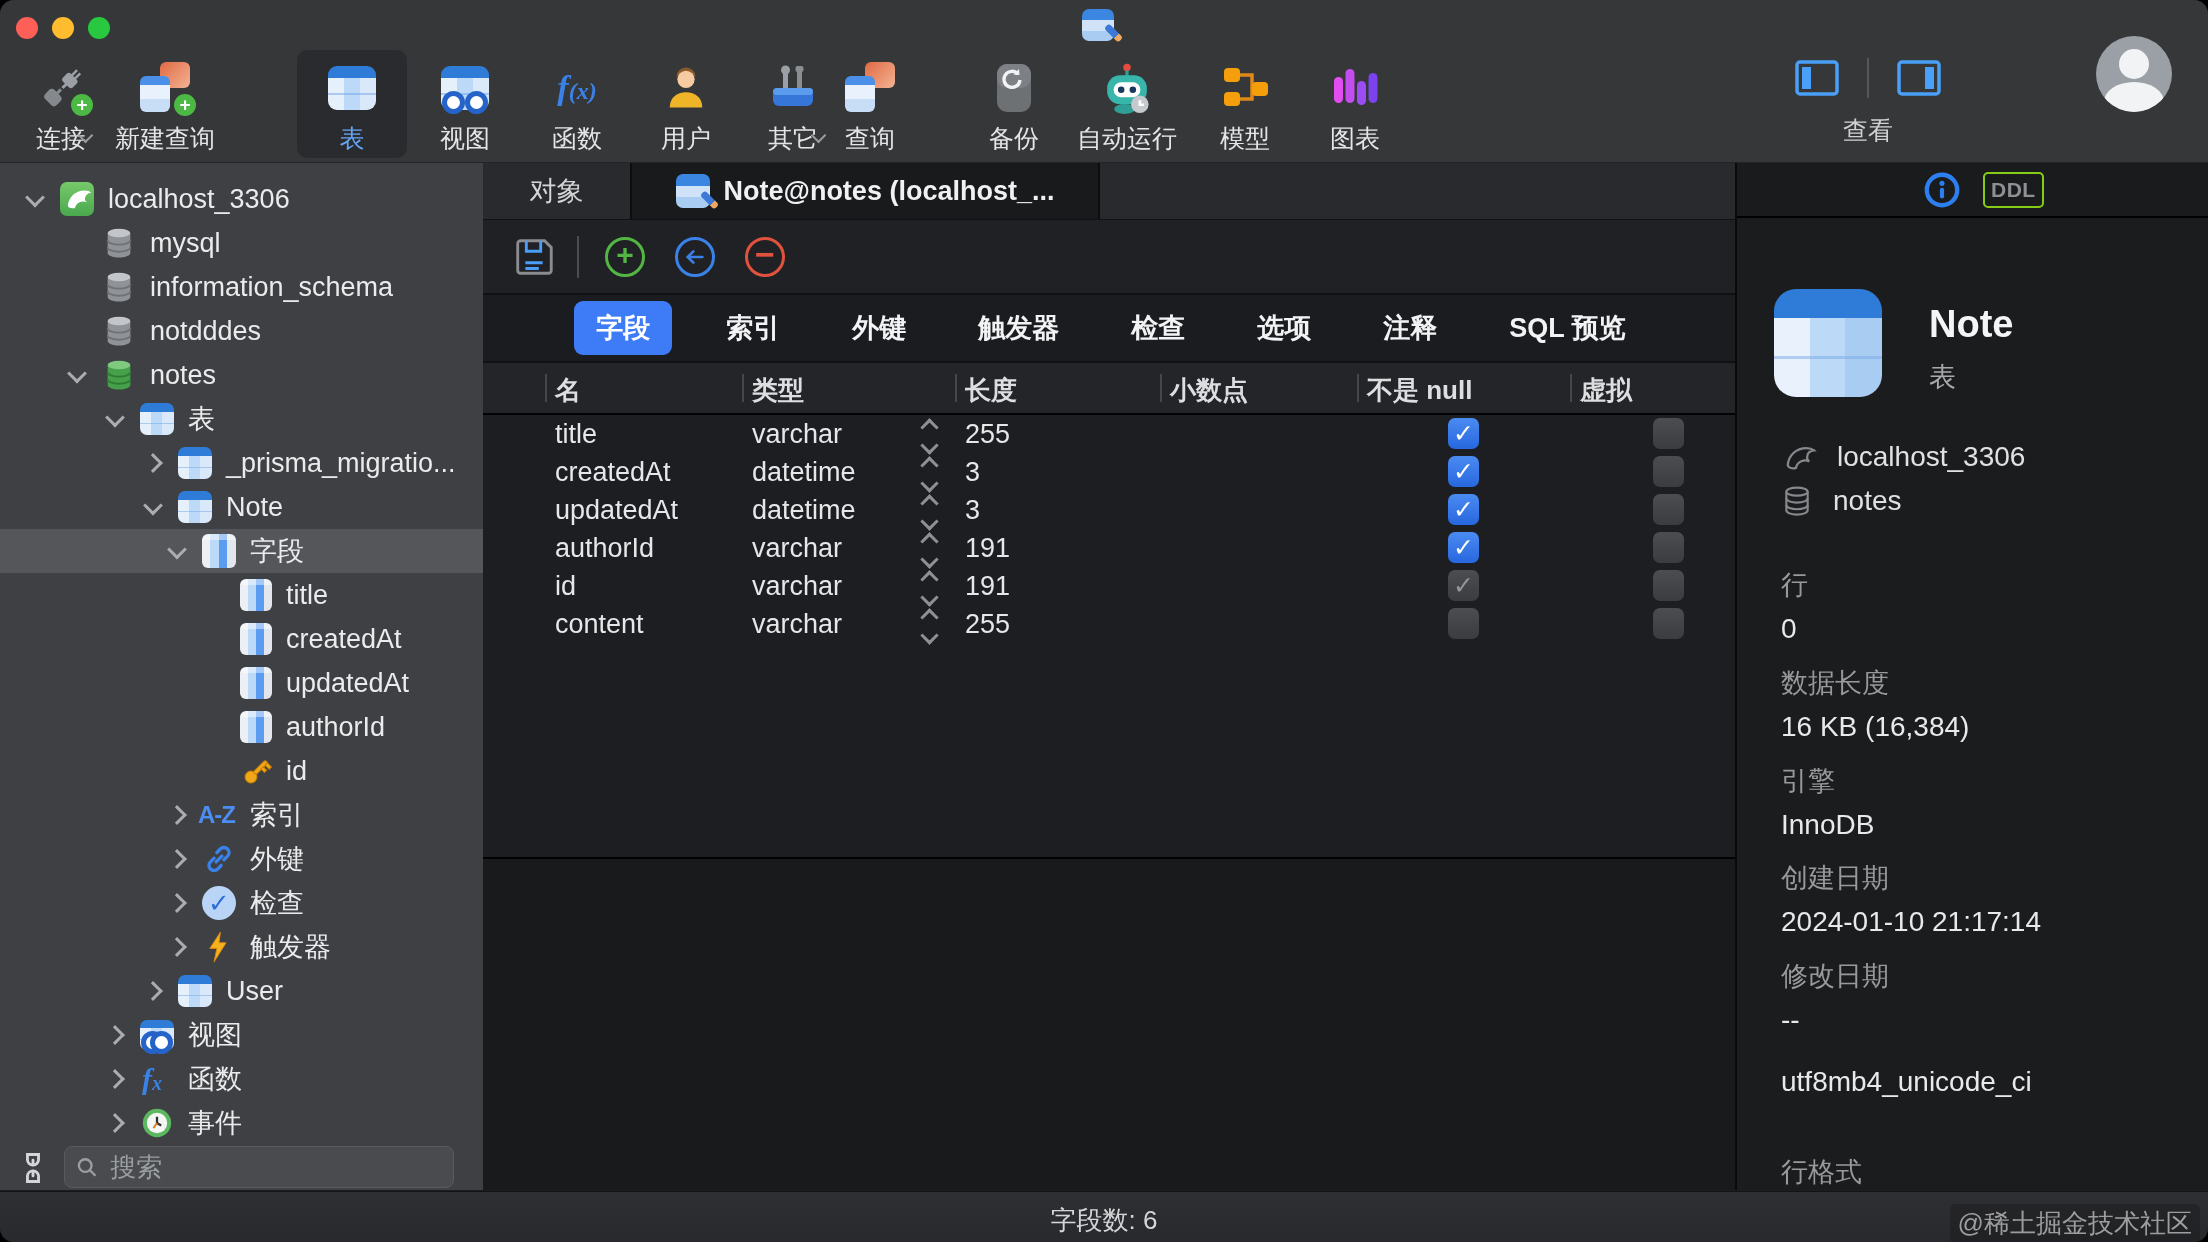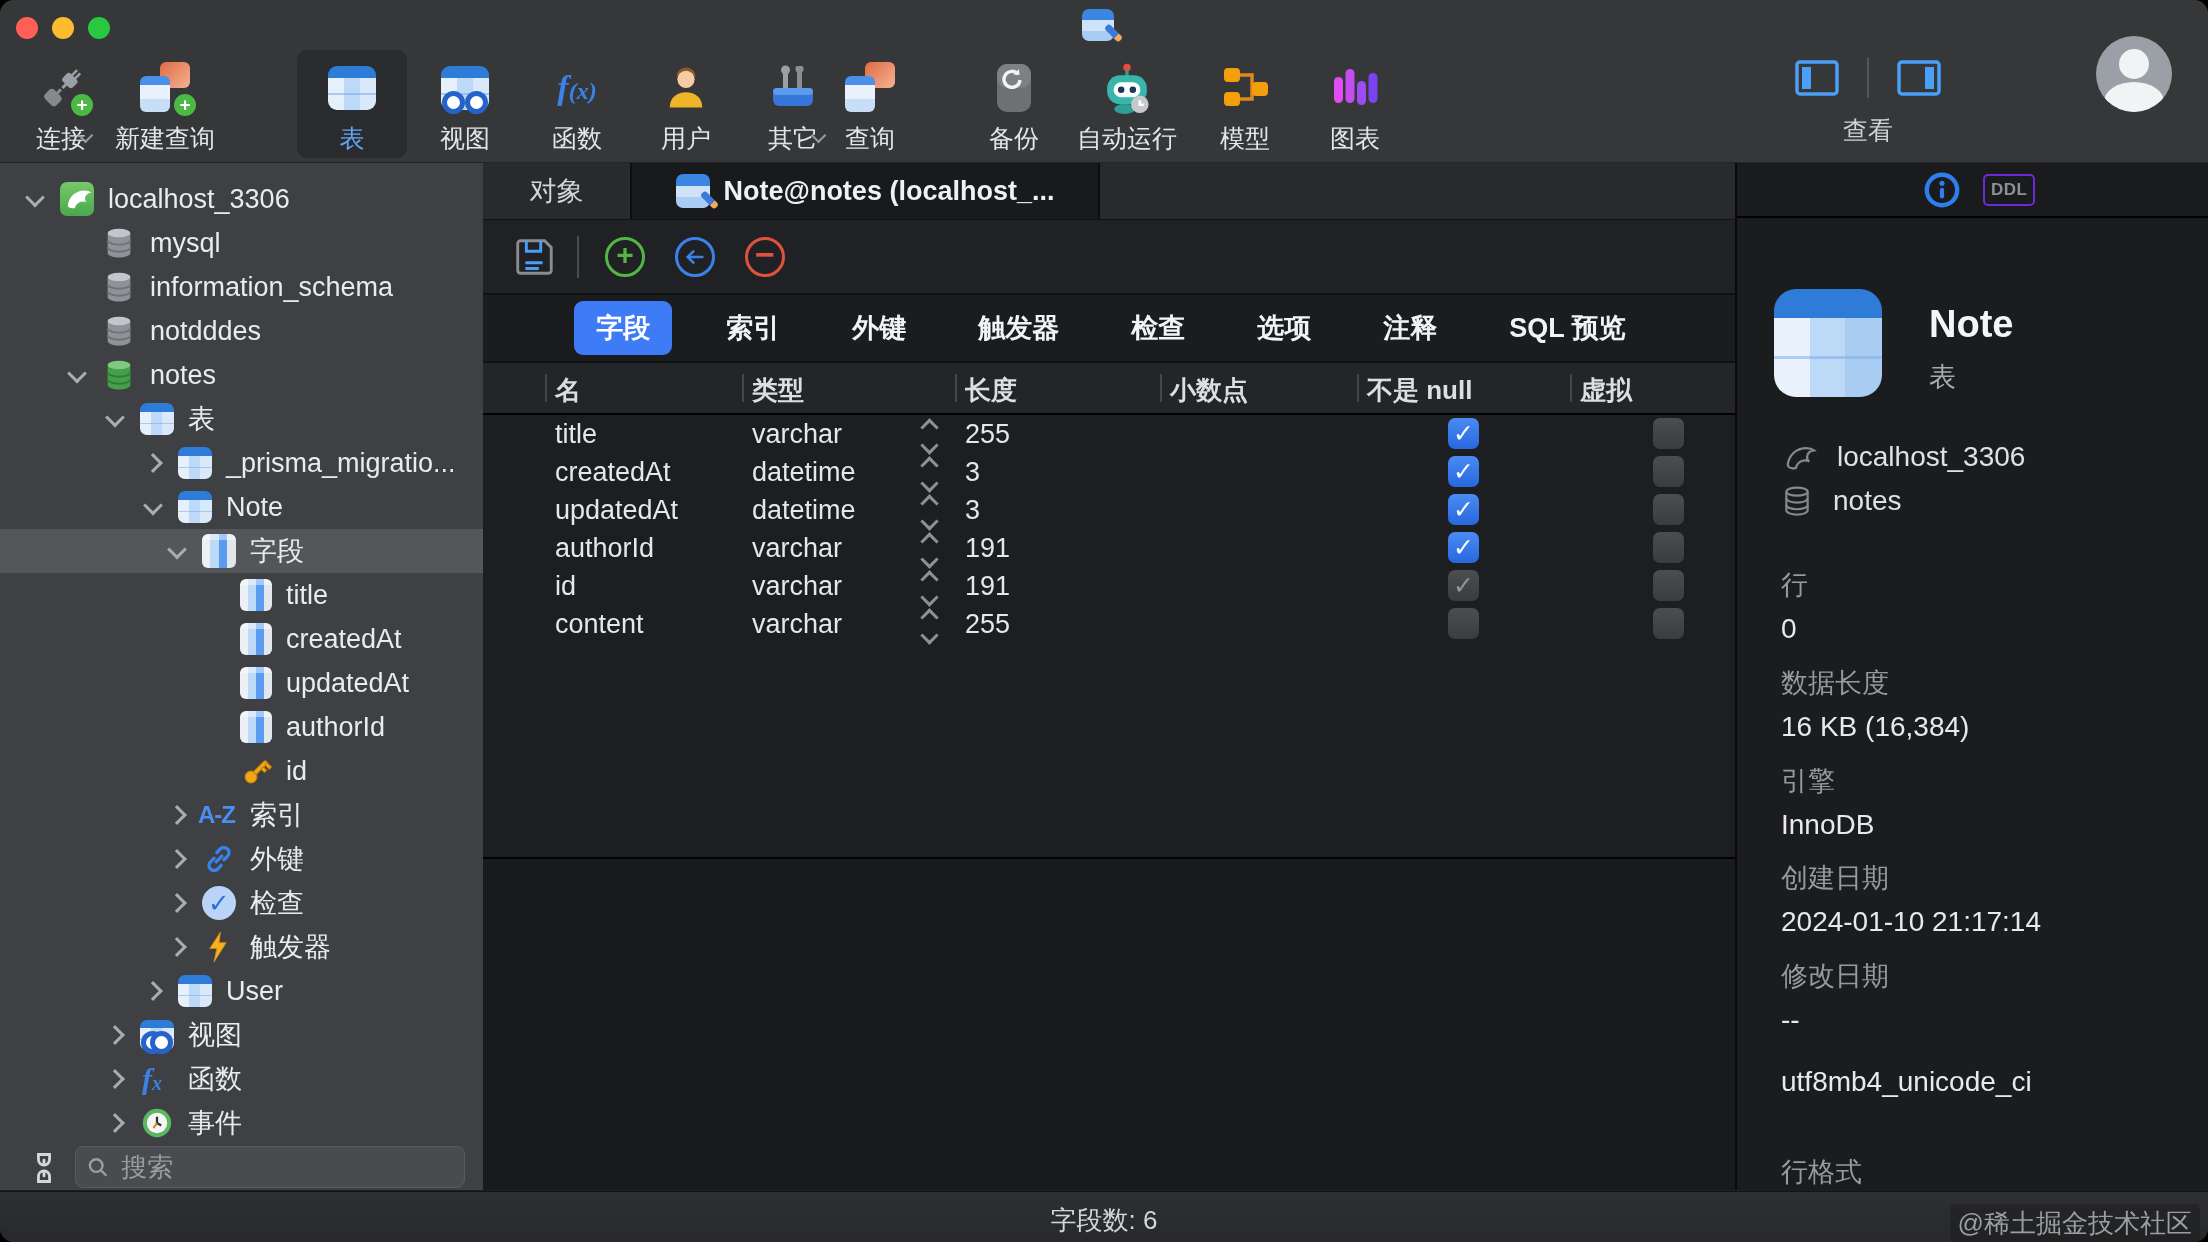--- a/index.html
+++ b/index.html
@@ -57,21 +57,21 @@
   .tree-label{position:absolute;}
 
   .ic-sq{border-radius:7px;}
   .ic-mysql{background:linear-gradient(#76c96a,#4aa84e);}
   .ic-col{border-radius:6px;background:linear-gradient(rgba(255,255,255,.45) 0 18%,rgba(0,0,0,0) 18%),linear-gradient(90deg,#eceff3 0 25%,#bcd9f7 25% 50%,#5b9cf0 50% 75%,#e2e7ee 75%);}
   .ic-az{color:#4b8df2;font-weight:bold;font-size:24px;display:flex;align-items:center;letter-spacing:-1px;}
   .ic-check{border-radius:50%;background:#b9d4f7;color:#2d6fd6;font-size:26px;font-weight:bold;display:flex;align-items:center;justify-content:center;}
   .ic-fx-sm{color:#3b82e8;font-size:30px;font-style:italic;font-weight:bold;font-family:"Liberation Serif",serif;display:flex;align-items:flex-start;}
   .ic-fx-sm small{font-size:20px;margin-top:10px;}
 
-  .search-wrap{position:absolute;left:11px;top:983px;width:483px;height:44px;}
+  .search-wrap{position:absolute;left:0;top:983px;width:483px;height:44px;}
   .plug-sm{position:absolute;left:14px;top:2px;}
   .search-box{position:absolute;left:64px;top:0;width:390px;height:42px;background:#494b4e;border:1px solid #595b5e;border-radius:8px;display:flex;align-items:center;padding:0 10px;box-sizing:border-box;}
   .search-box input{background:transparent;border:none;outline:none;color:#e8e9ea;font-size:26px;width:100%;margin-left:10px;font-family:inherit;}
   .search-box input::placeholder{color:#9b9ea1;}
 
   
   .main{position:absolute;left:483px;top:163px;width:1252px;height:1027px;background:#1d1e21;border-right:2px solid #0a0a0b;}
   .tabbar{position:absolute;left:0;top:0;width:100%;height:56px;background:#292a2d;border-bottom:1px solid #111214;}
   .tab{position:absolute;top:0;height:56px;display:flex;align-items:center;justify-content:center;color:#d3d5d7;font-size:27px;}
   .tab-obj{left:0;width:147px;border-right:2px solid #0c0d0e;}
@@ -97,21 +97,21 @@
   .st-dn{width:10px;height:10px;border-right:3px solid #8e9194;border-bottom:3px solid #8e9194;transform:rotate(45deg);}
   .checkbox{position:absolute;top:3px;width:31px;height:31px;border-radius:7px;background:linear-gradient(#4b4d50,#3a3c3f);}
   .checkbox[data-state="checked"]{background:linear-gradient(#4a8bf2,#2767df);}
   .checkbox[data-state="checked"]::after{content:"✓";position:absolute;left:0;top:0;width:100%;height:100%;color:#fff;font-size:25px;font-weight:bold;text-align:center;line-height:31px;}
   .checkbox[data-state="checked-disabled"]::after{content:"✓";position:absolute;left:0;top:0;width:100%;height:100%;color:#93969a;font-size:25px;font-weight:bold;text-align:center;line-height:31px;}
   .grid-bottom{position:absolute;left:0;top:696px;width:100%;height:331px;background:#191a1c;}
 
   
   .detail{position:absolute;left:1737px;top:163px;width:471px;height:1027px;background:#1b1c1e;}
   .detail-top{position:absolute;left:0;top:0;width:100%;height:55px;background:#1a1b1d;border-bottom:2px solid #020203;display:flex;align-items:center;gap:22px;padding-left:186px;box-sizing:border-box;}
-  .ddl-box{border:2px solid #6d28d9;border-radius:5px;color:#8e9194;font-size:17px;font-weight:bold;padding:4px 6px;letter-spacing:.5px;}
+  .ddl-box{border:2px solid #84cc16;border-radius:5px;color:#8e9194;font-size:21px;font-weight:bold;padding:4px 6px;letter-spacing:.5px;}
   .big-ic{position:absolute;left:37px;top:126px;width:108px;height:108px;border-radius:22px;background:
      linear-gradient(#2f7cd8 0 27%, rgba(0,0,0,0) 27%),
      linear-gradient(rgba(0,0,0,0) 0 62%, rgba(120,170,230,.5) 62% 65%, rgba(0,0,0,0) 65%),
      linear-gradient(90deg,#e8f1fc 0 33%,#bcd9f7 33% 66%,#a9cdf2 66%);}
   .d-title{position:absolute;left:192px;top:140px;color:#f4f5f6;font-size:38px;font-weight:bold;}
   .d-sub{position:absolute;left:192px;top:196px;color:#a7a9ac;font-size:27px;}
   .d-row{position:absolute;left:44px;display:flex;align-items:center;gap:20px;color:#dfe1e3;font-size:28px;}
   .prop{position:absolute;left:44px;width:400px;}
   .prop .pl{color:#97999c;font-size:27px;}
   .prop .pv{color:#e8e9eb;font-size:28px;margin-top:10px;white-space:nowrap;}

